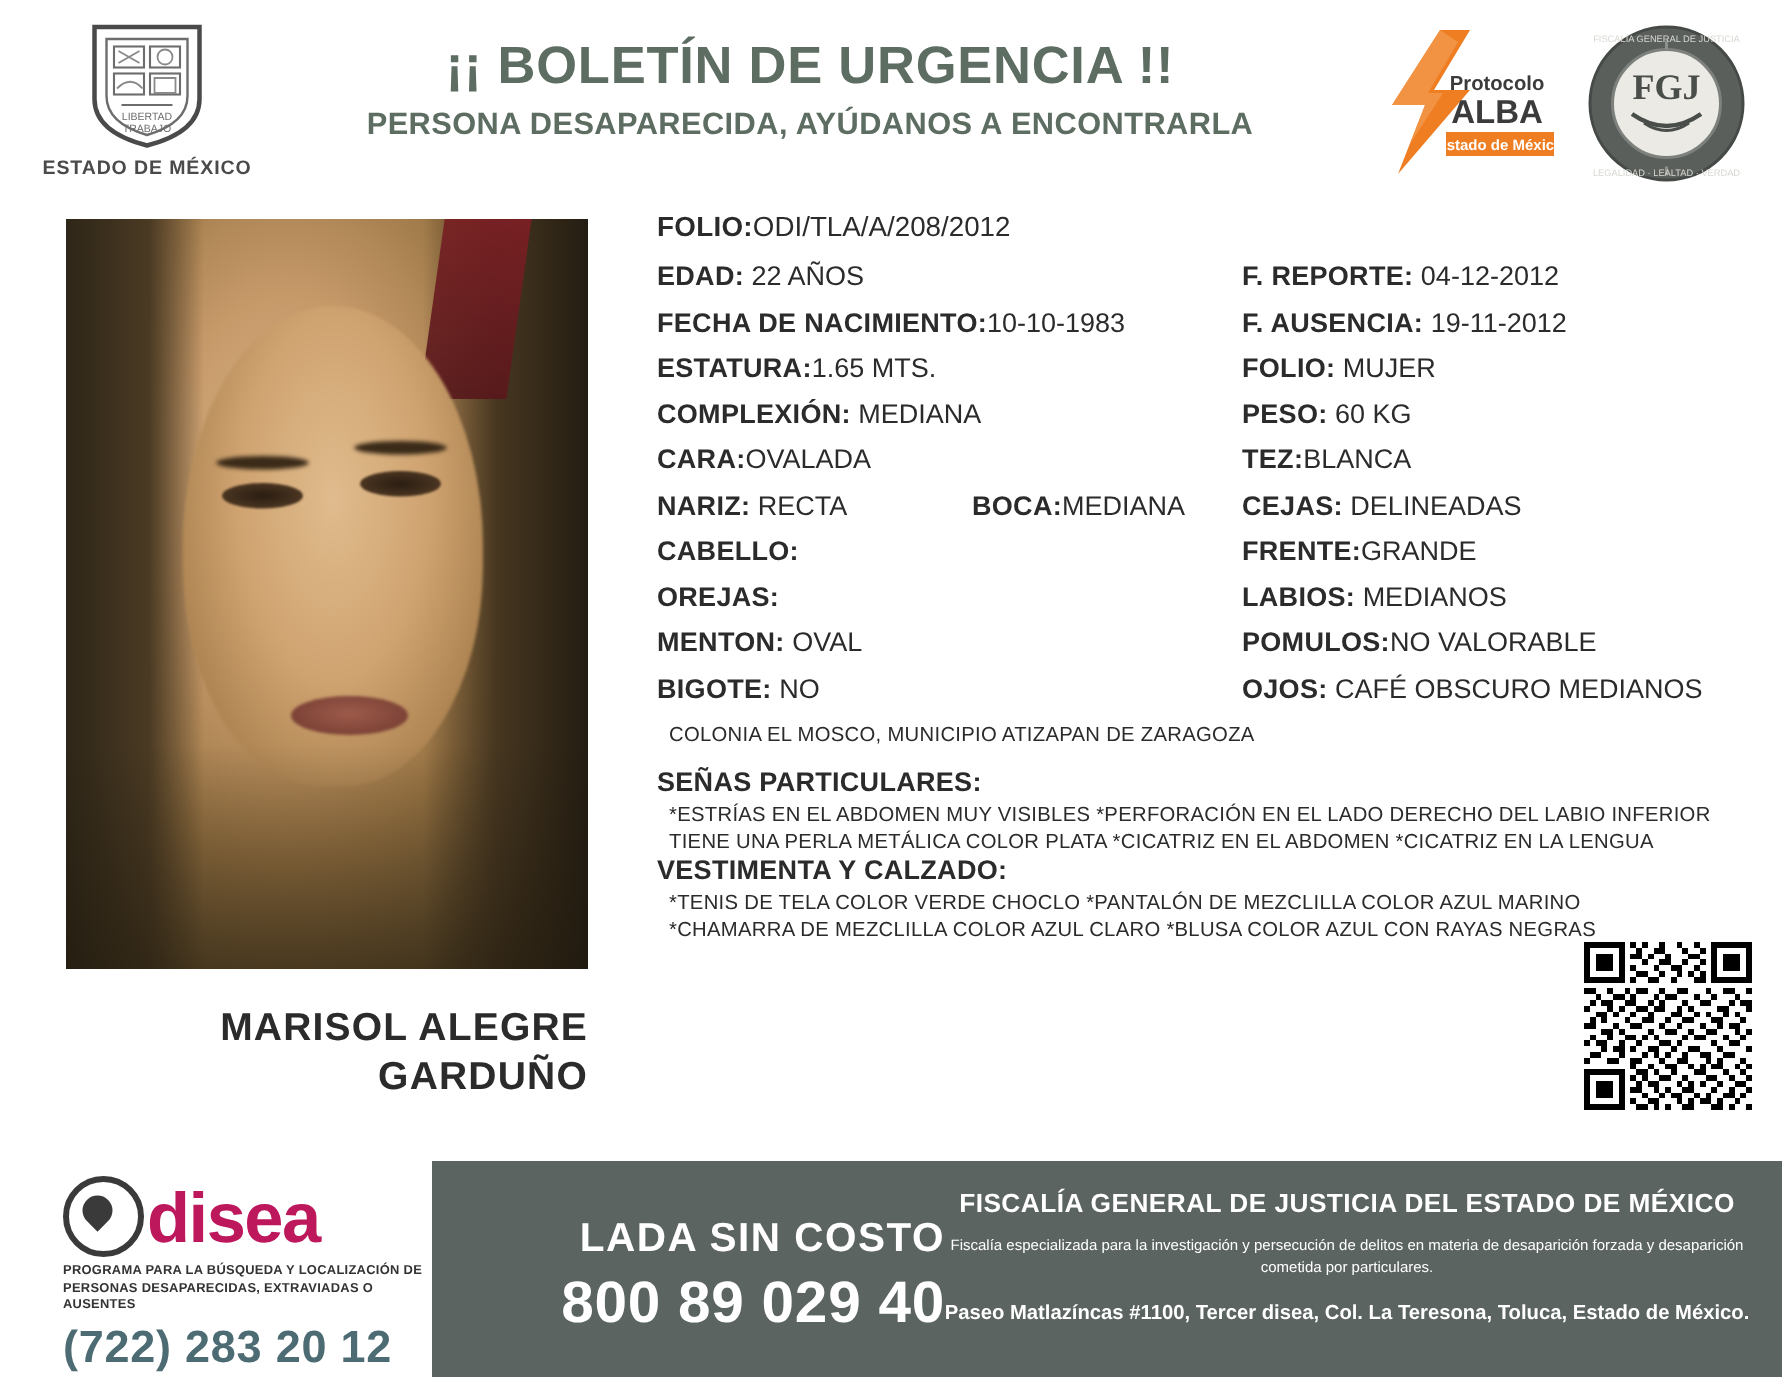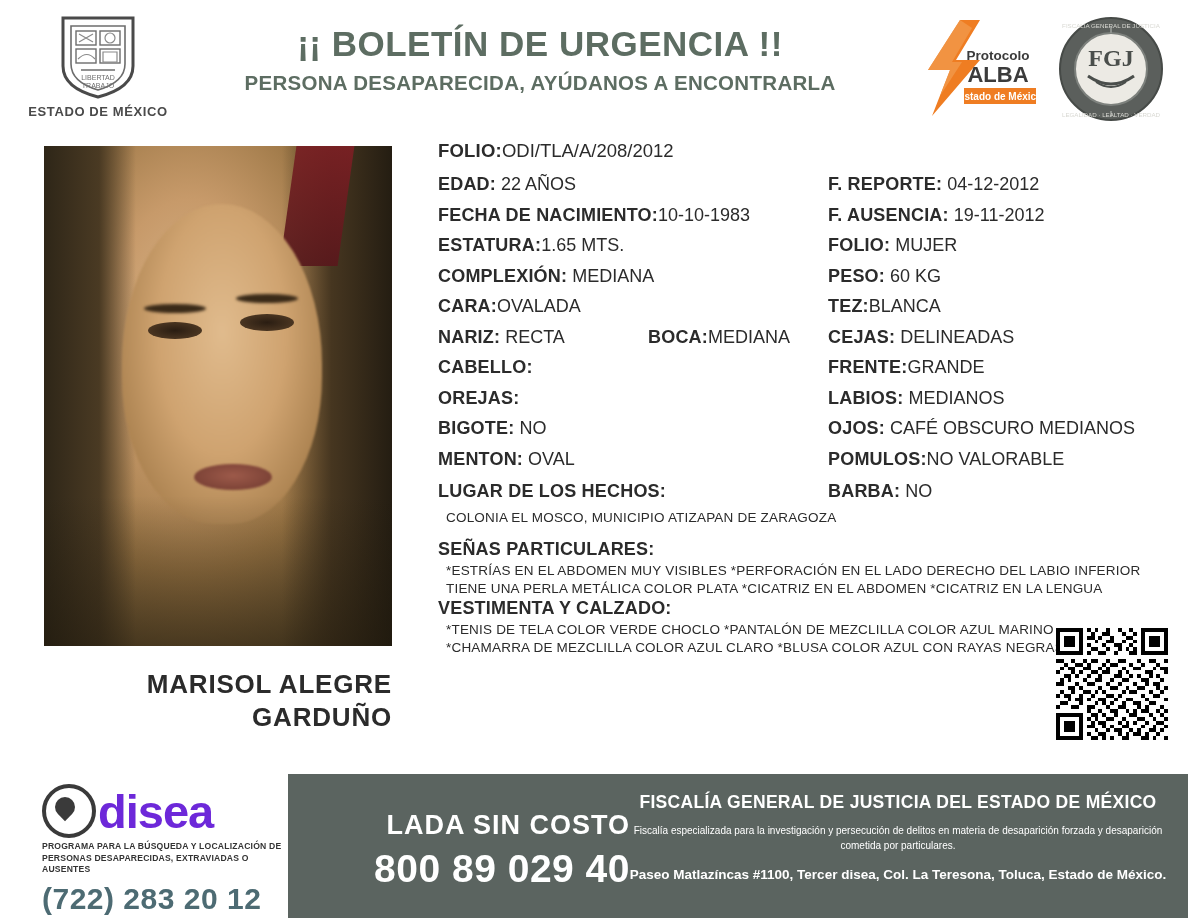--- a/index.html
+++ b/index.html
@@ -238,21 +238,21 @@
   .disea {
     position: absolute;
     left: 42px;
     top: 12px;
     width: 248px;
   }
   .disea-word {
     font-size: 47px;
     font-weight: bold;
     letter-spacing: -1px;
-    color: #6d28d9;
+    color: #be185d;
     line-height: 1;
     display: flex;
     align-items: center;
   }
   .disea-mark {
     width: 46px;
     height: 46px;
     border: 4px solid #3a3a3a;
     border-radius: 50%;
     position: relative;
@@ -497,47 +497,40 @@
       <span class="val"></span>
     </span>
     <span class="col-right">
       <span class="lbl">LABIOS:</span>
       <span class="val">MEDIANOS</span>
     </span>
   </div>
 
   <div class="row">
     <span class="col-left">
+      <span class="lbl">MENTON:</span>
+      <span class="val">OVAL</span>
+    </span>
+    <span class="col-right">
+      <span class="lbl">POMULOS:</span><span class="val">NO VALORABLE</span>
+    </span>
+  </div>
+
+  <div class="row">
+    <span class="col-left">
       <span class="lbl">BIGOTE:</span>
       <span class="val">NO</span>
     </span>
     <span class="col-right">
       <span class="lbl">OJOS:</span>
       <span class="val">CAFÉ OBSCURO MEDIANOS</span>
     </span>
   </div>
 
-  <div class="row">
-    <span class="col-left">
-      <span class="lbl">MENTON:</span>
-      <span class="val">OVAL</span>
-    </span>
-    <span class="col-right">
-      <span class="lbl">POMULOS:</span><span class="val">NO VALORABLE</span>
-    </span>
-  </div>
-
   <div class="section">
-    <div class="row" style="height:26px;">
-      <span class="col-left section-title">LUGAR DE LOS HECHOS:</span>
-      <span class="col-right">
-        <span class="lbl">BARBA:</span>
-        <span class="val">NO</span>
-      </span>
-    </div>
     <div class="section-line">COLONIA EL MOSCO, MUNICIPIO ATIZAPAN DE ZARAGOZA</div>
   </div>
 
   <div class="section" style="margin-top:14px;">
     <div class="section-title">SEÑAS PARTICULARES:</div>
     <div class="section-line">*ESTRÍAS EN EL ABDOMEN MUY VISIBLES   *PERFORACIÓN EN EL LADO DERECHO DEL LABIO INFERIOR</div>
     <div class="section-line">TIENE UNA PERLA METÁLICA COLOR PLATA   *CICATRIZ EN EL ABDOMEN   *CICATRIZ EN LA LENGUA</div>
   </div>
 
   <div class="section" style="">

